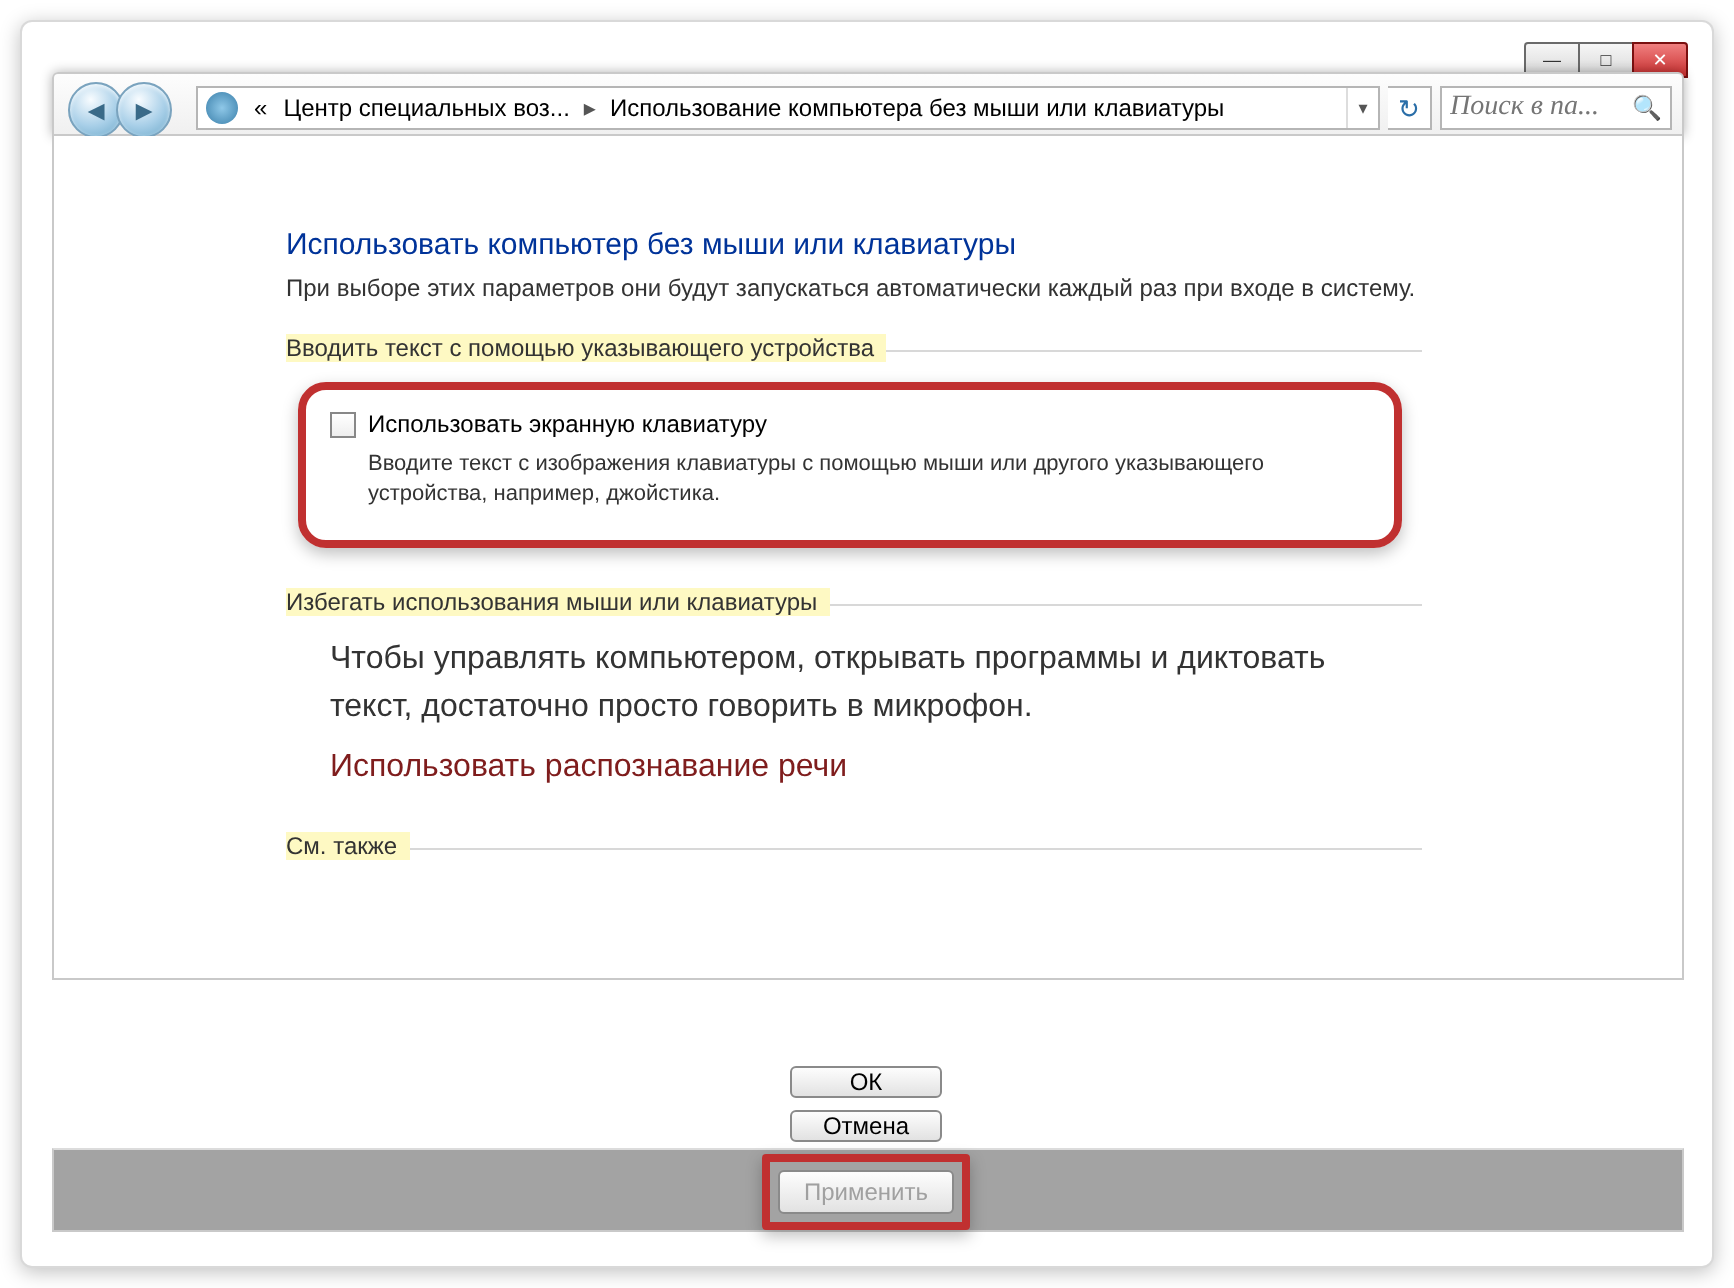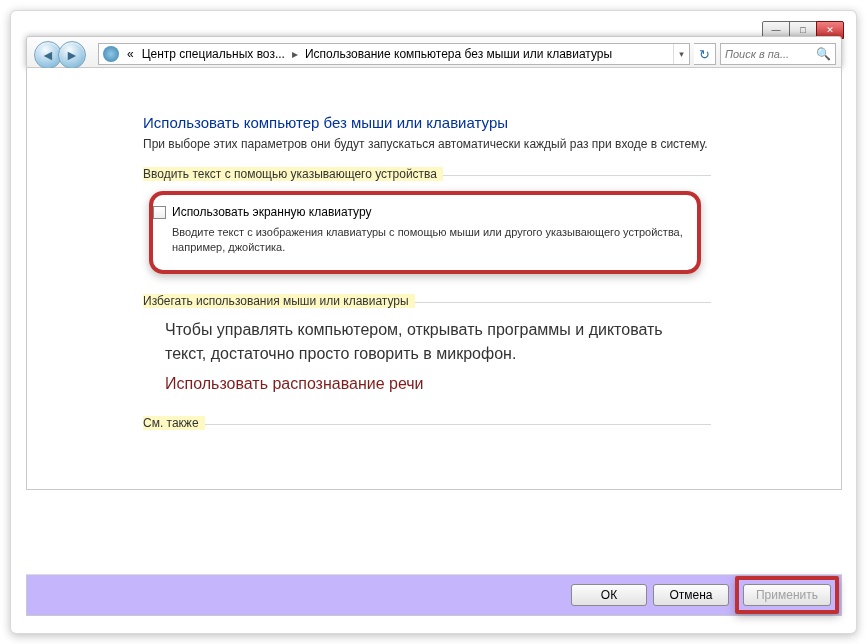--- a/index.html
+++ b/index.html
@@ -110,23 +110,24 @@
   position: absolute;
   left: 720px; top: 43px;
   width: 116px; height: 22px;
   border: 1px solid #b5b5b5;
   background: #fff;
   display:flex;align-items:center;
   padding: 0 4px;
 }
 .search input {
   border: none; outline: none;
-  font-size: 11px; font-style: italic;
+  font-size: 14px; font-style: italic;
   color: #888; width: 90px;
   background: transparent;
+  font-family: Liberation Serif, serif;
 }
 .search-icon { color:#3a7faa; font-size:12px; margin-left:auto; }
 .content {
   position: absolute;
   left: 26px; top: 68px;
   width: 816px; height: 422px;
   border: 1px solid #c9c9c9;
   border-top: none;
   background: #fff;
   padding: 46px 0 0 116px;
@@ -159,21 +160,21 @@
   left: 0; right: 130px;
   top: 8px;
   height: 1px;
   background: #d8d8d8;
 }
 .highlight-box {
   margin: 10px 0 4px 6px;
   width: 552px;
   border: 4px solid #c03030;
   border-radius: 14px;
-  padding: 10px 14px 14px 0;
+  padding: 10px 14px 14px 12px;
   box-shadow: 0 3px 8px rgba(0,0,0,0.25);
 }
 .checkbox-row {
   display: flex; align-items: flex-start;
   gap: 6px;
 }
 .cb {
   width: 13px; height: 13px;
   border: 1px solid #888;
   background: linear-gradient(#fff,#eee);
@@ -197,28 +198,29 @@
 .link {
   color: #7f1d1d;
   cursor: pointer;
   display: inline-block;
   margin-top: 6px;
 }
 .button-bar {
   position: absolute;
   left: 26px; top: 574px;
   width: 816px; height: 42px;
-  background: #c4b5fd;
+  background: #a3a3a3;
   border: 1px solid #c9c9c9;
   border-top-color: #dcdcdc;
   display: flex;
   align-items: center;
   justify-content: flex-end;
   padding-right: 2px;
   gap: 6px;
+  flex-direction: column;
 }
 .btn {
   min-width: 76px; height: 22px;
   border: 1px solid #8a8a8a;
   background: linear-gradient(#fdfdfd,#e2e2e2);
   border-radius: 3px;
   font-size: 12px;
   padding: 0 12px;
   display: inline-flex; align-items: center; justify-content: center;
   cursor: pointer;

